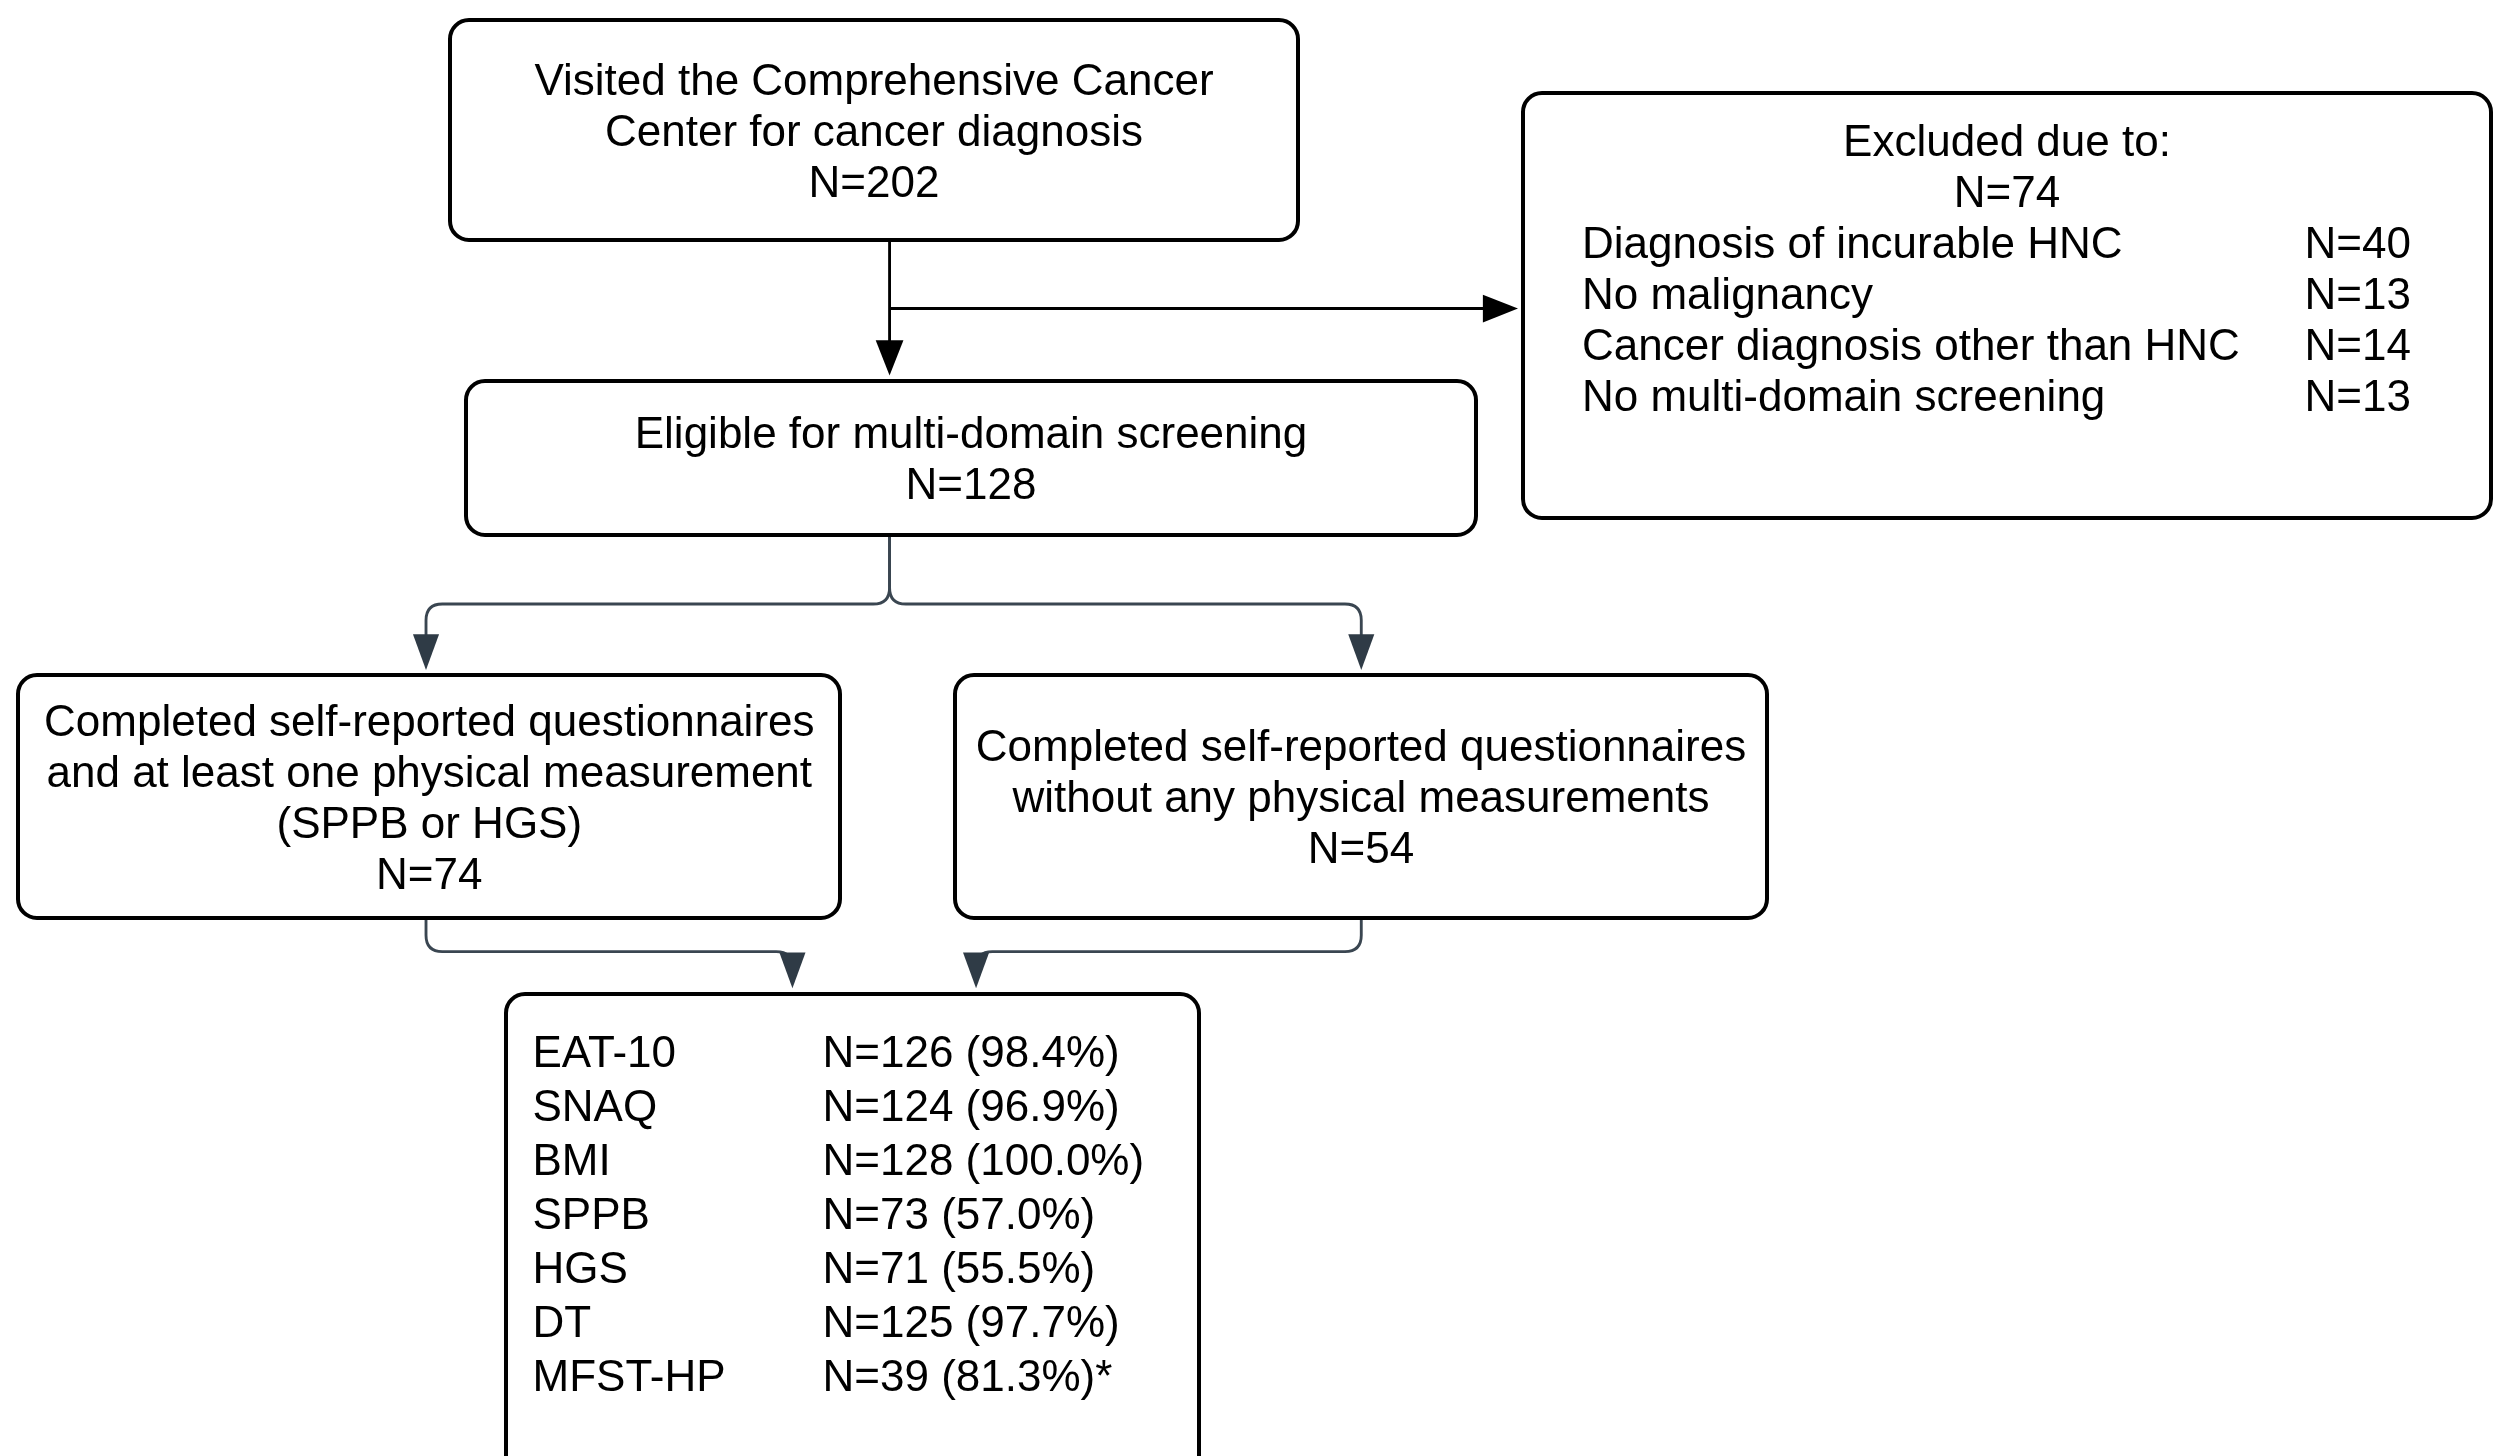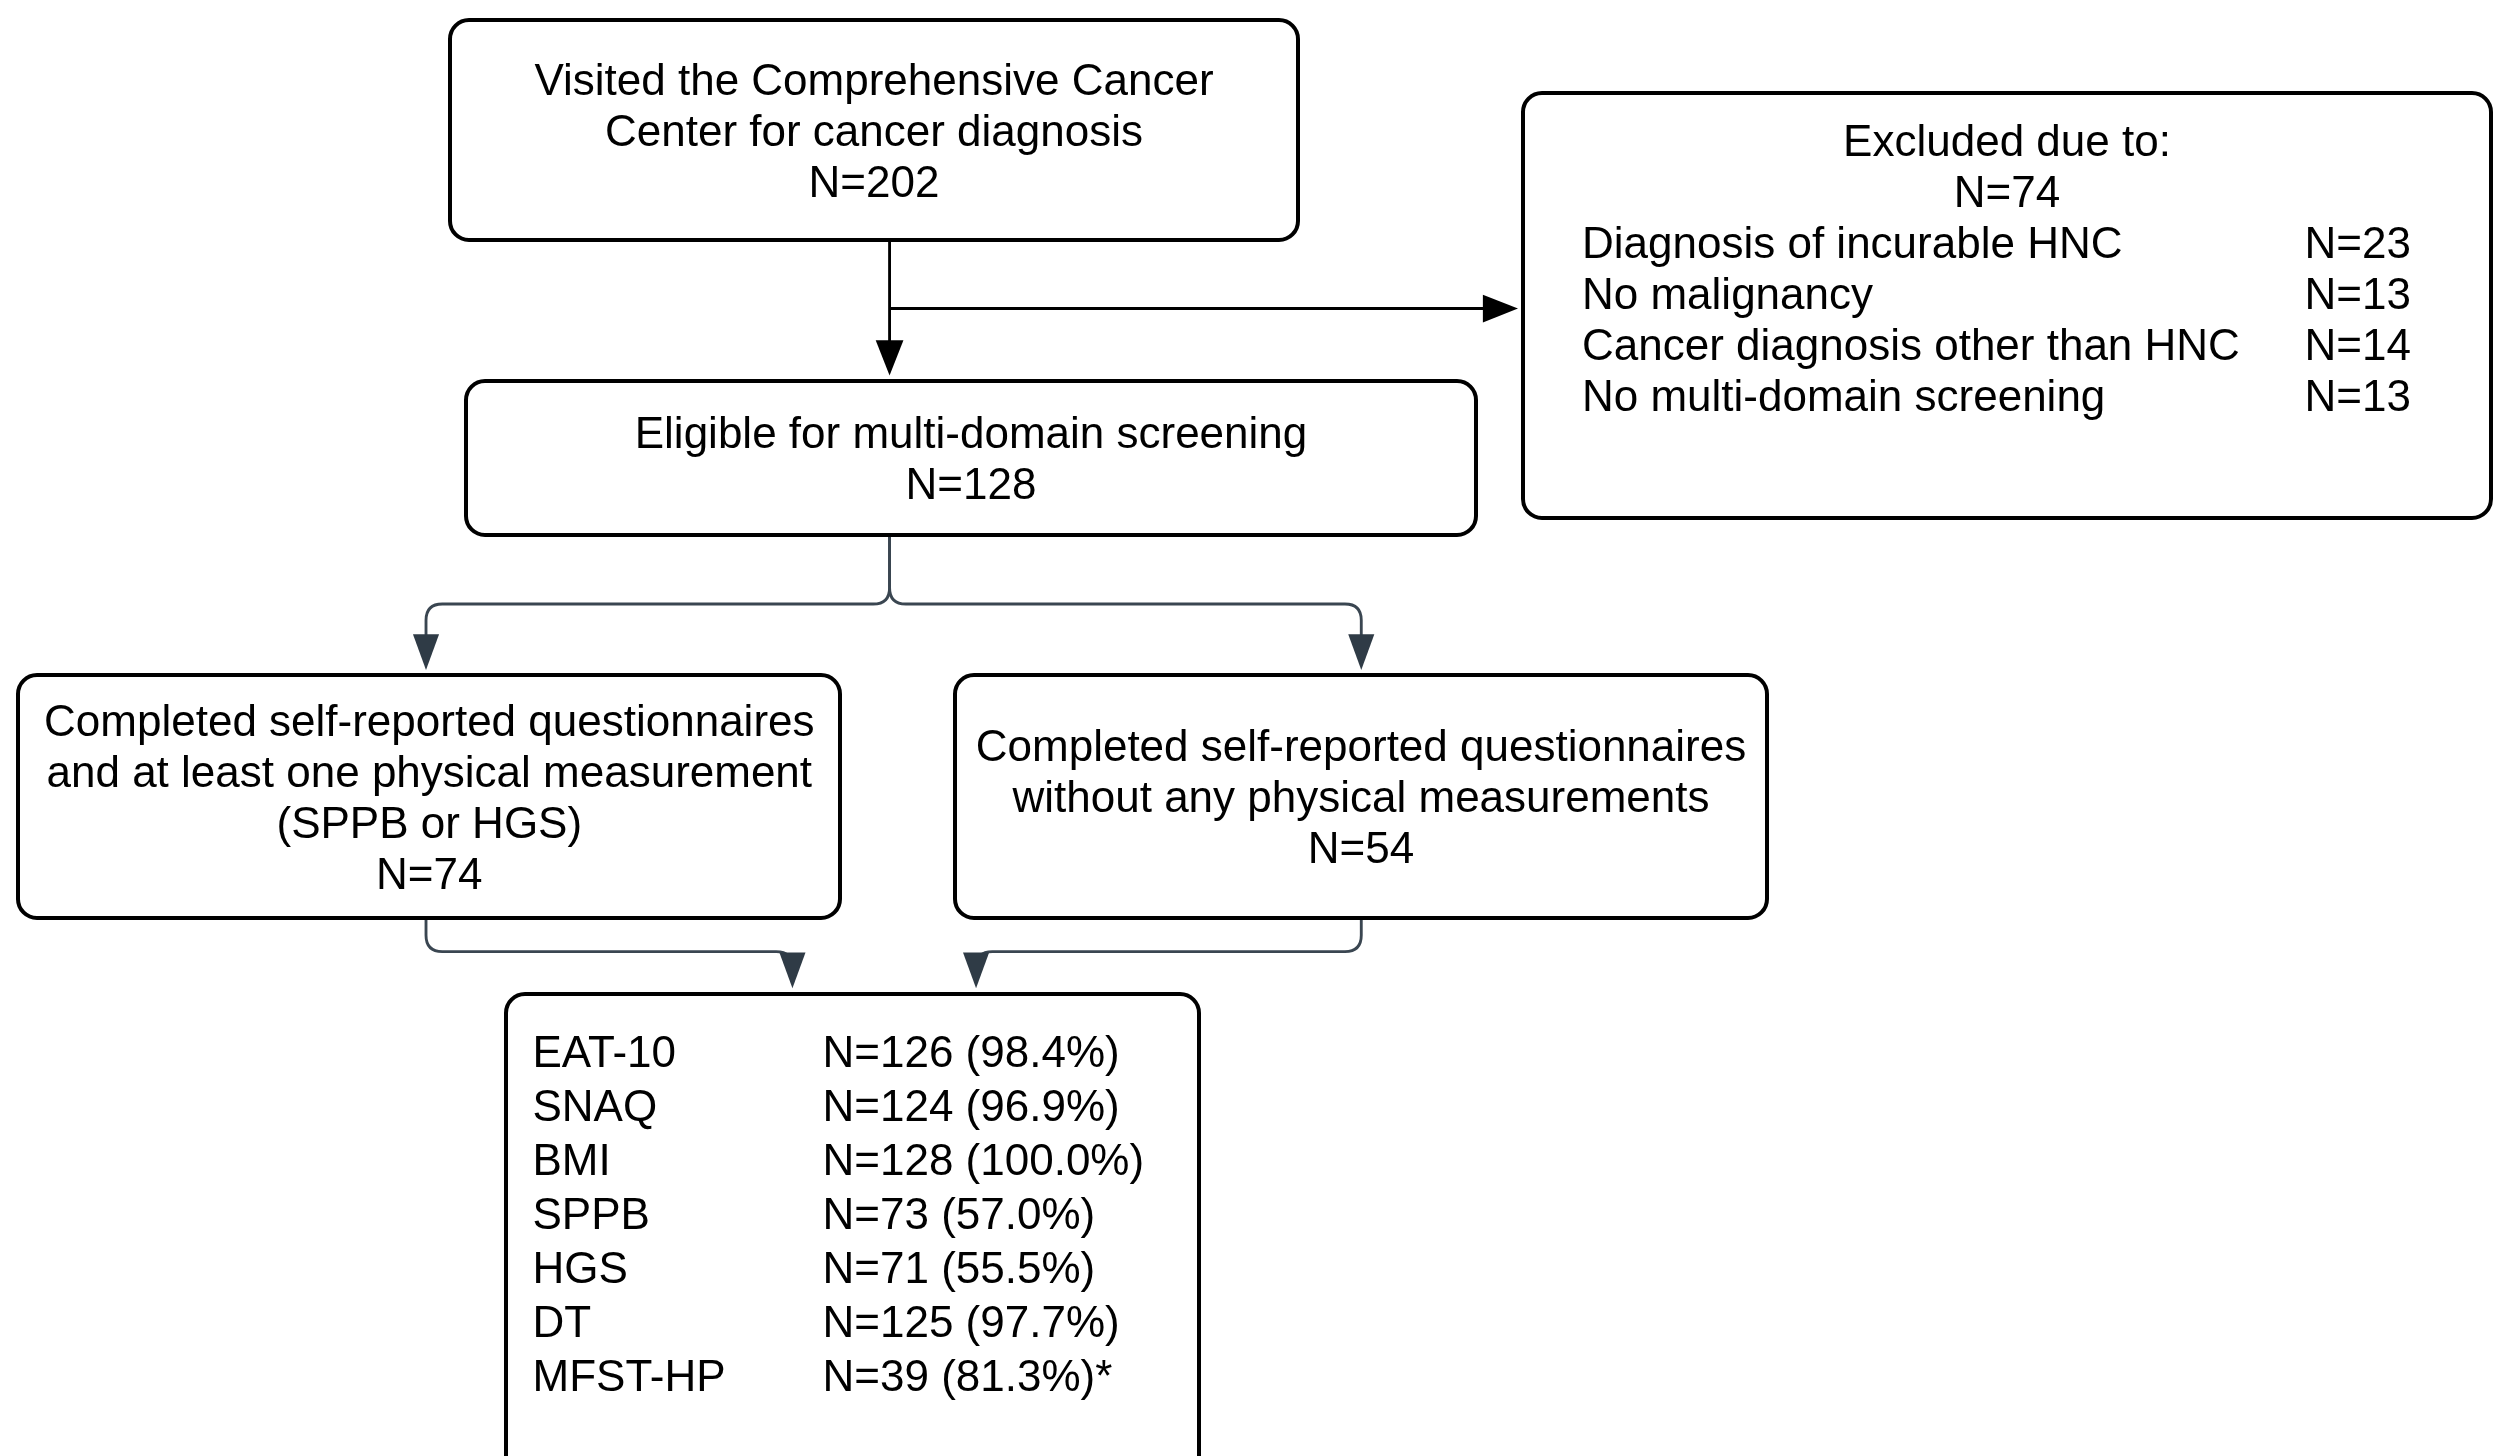--- a/index.html
+++ b/index.html
@@ -119,21 +119,21 @@
     <div class="line">Center for cancer diagnosis</div>
     <div class="line">N=202</div>
   </div>
 
   <div class="box" id="box-excluded">
     <div class="ex-title">Excluded due to:</div>
     <div class="ex-n">N=74</div>
     <div class="ex-rows">
       <div class="ex-row">
         <span class="label">Diagnosis of incurable HNC</span>
-        <span class="value">N=23</span>
+        <span class="value">N=40</span>
       </div>
       <div class="ex-row">
         <span class="label">No malignancy</span>
         <span class="value">N=13</span>
       </div>
       <div class="ex-row">
         <span class="label">Cancer diagnosis other than HNC</span>
         <span class="value">N=14</span>
       </div>
       <div class="ex-row">

